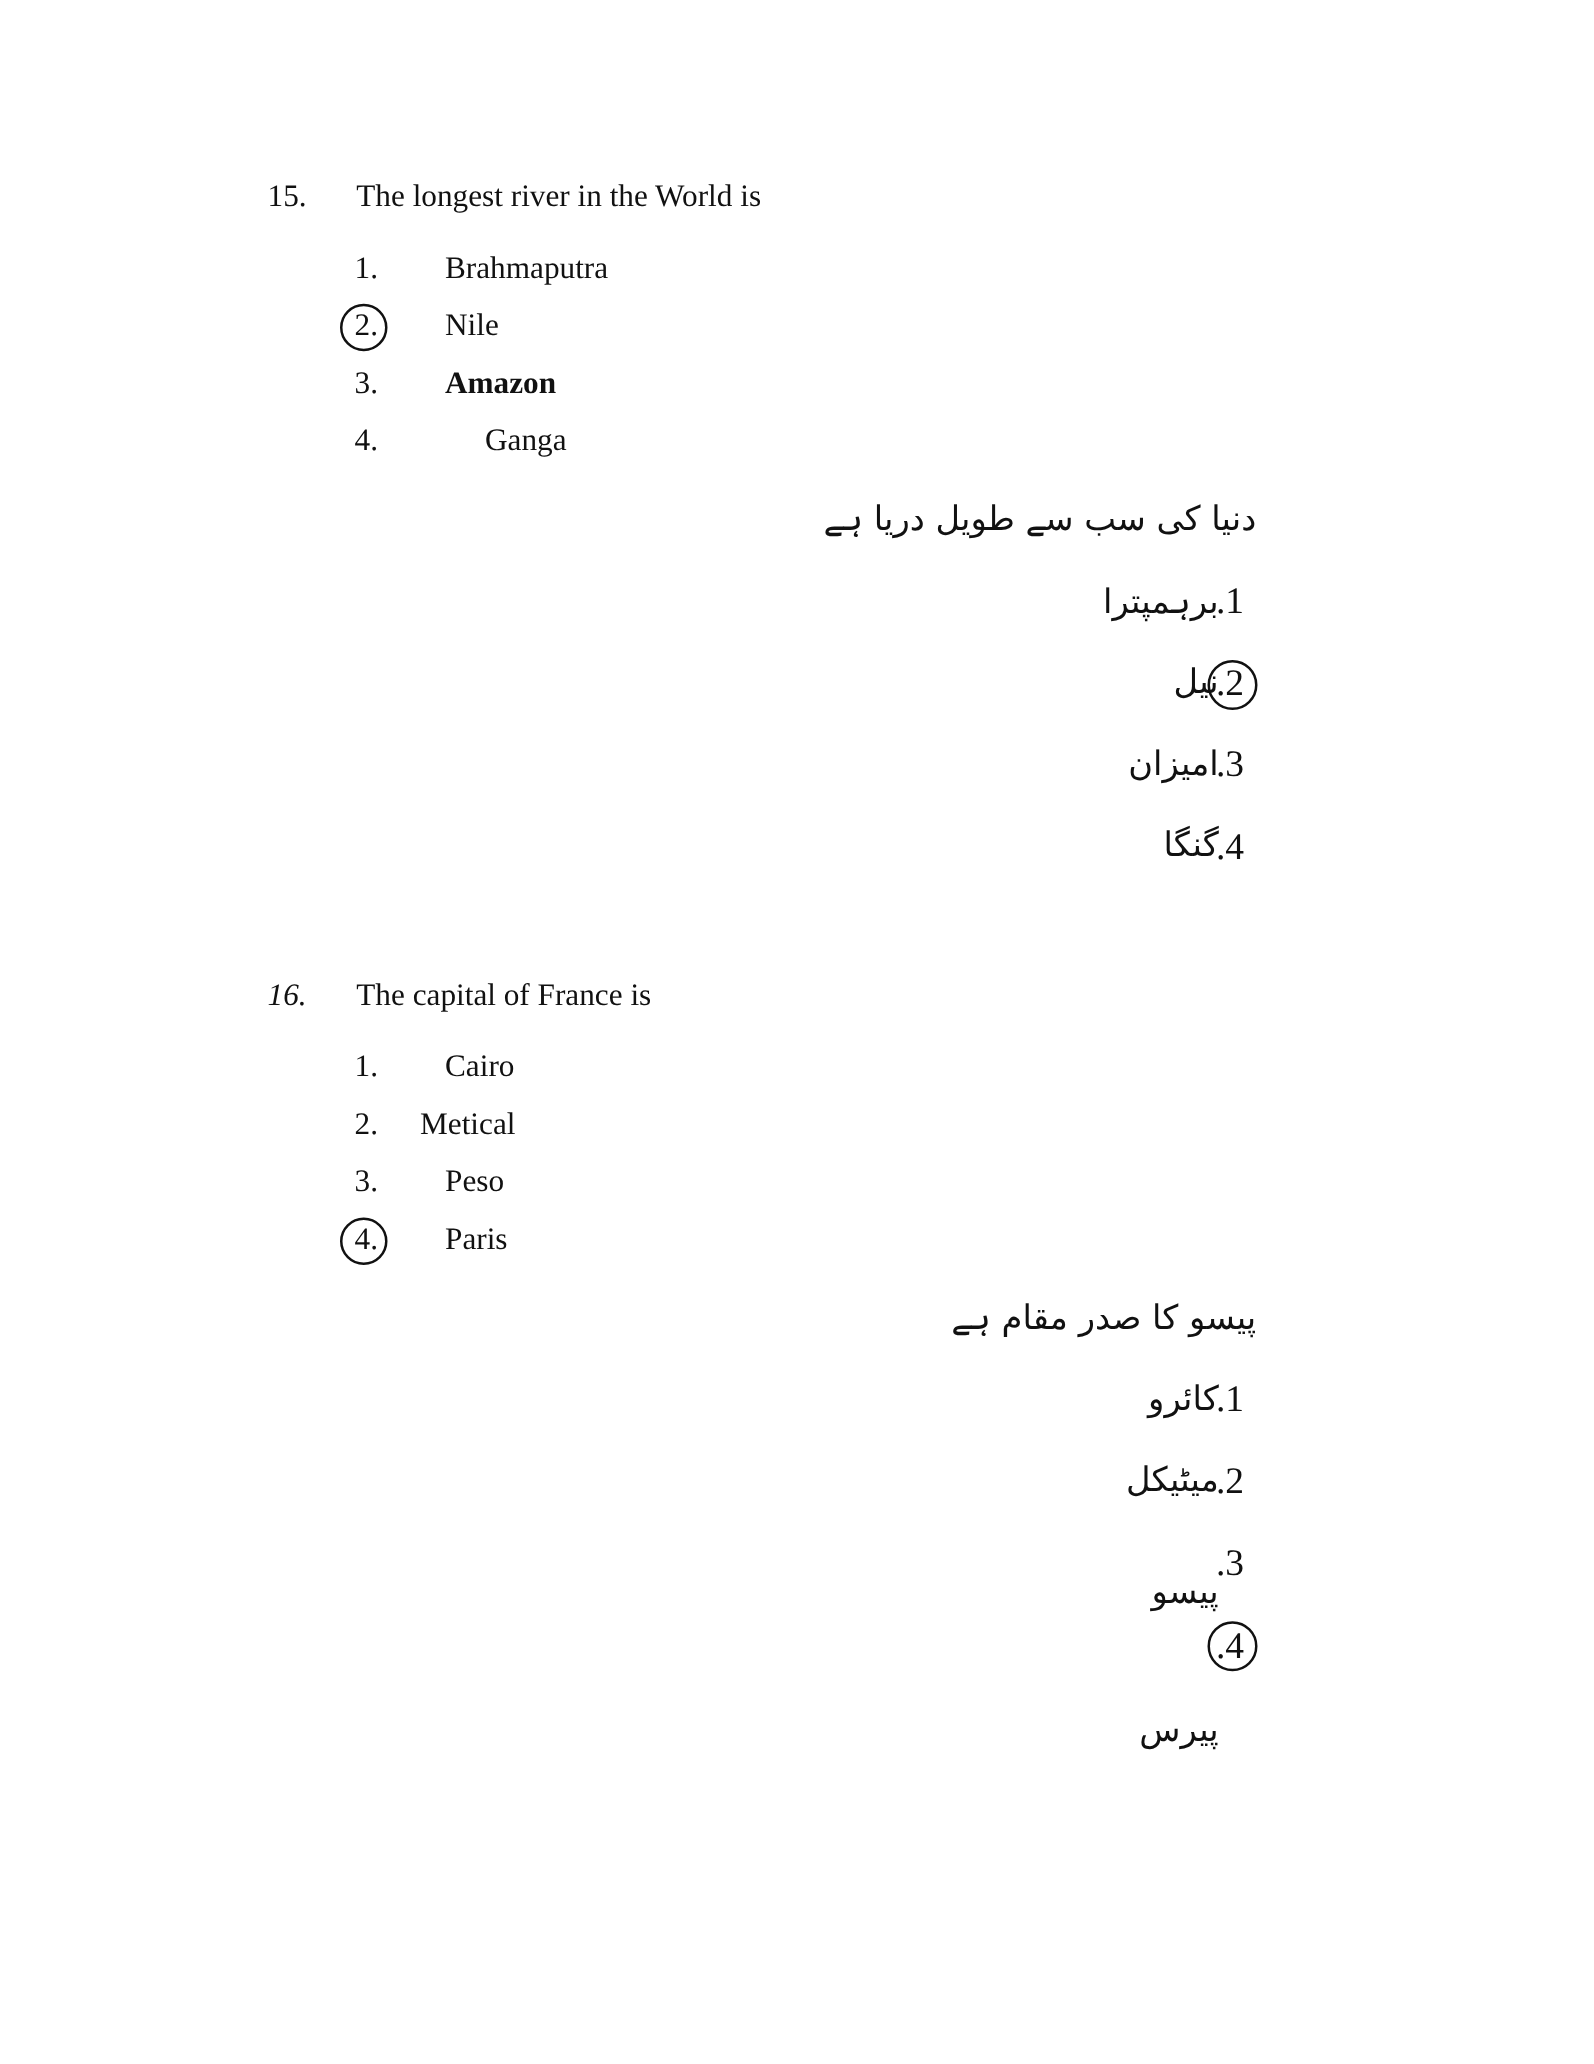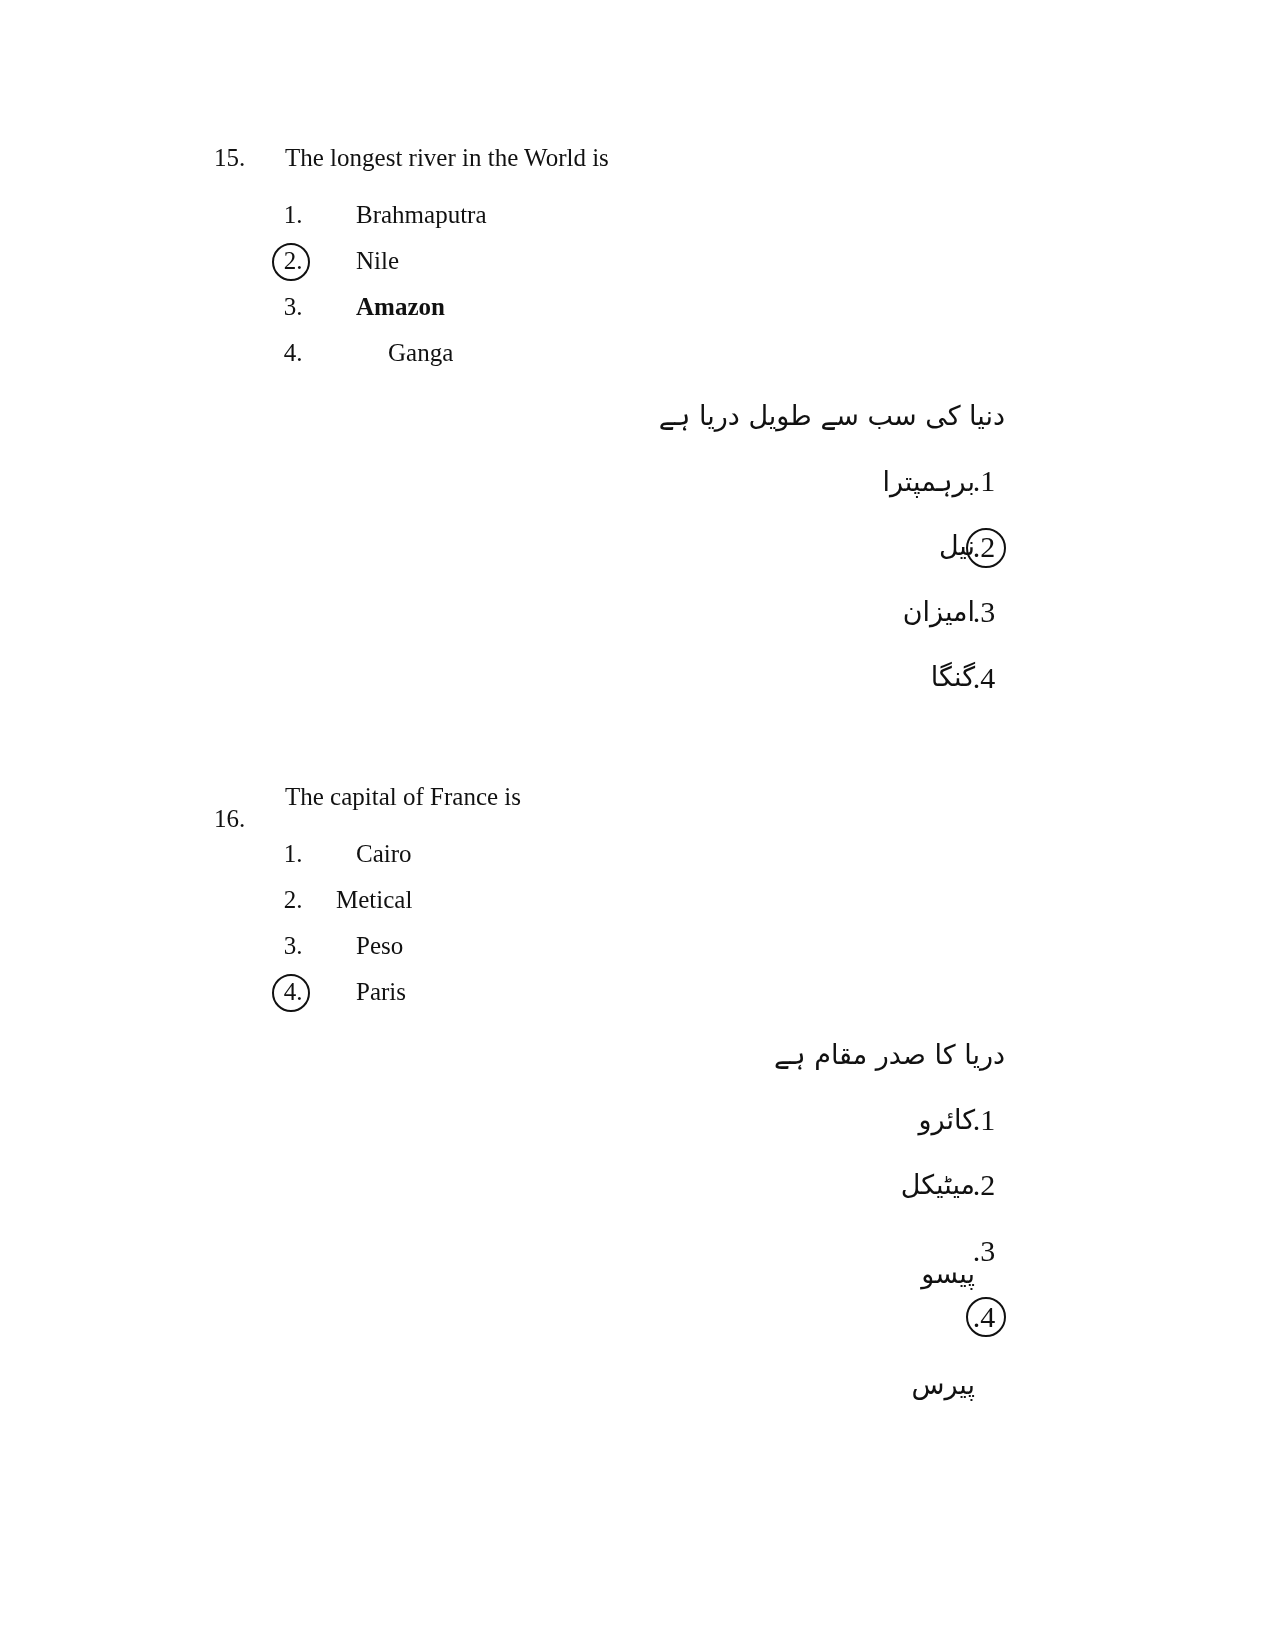--- a/index.html
+++ b/index.html
@@ -60,37 +60,37 @@
     <span class="urdu-text" style="top:526px;">نیل</span>
 
     <span class="urdu-num" style="left:962px; top:594px;">.3</span>
     <span class="urdu-text" style="top:592px;">امیزان</span>
 
     <span class="urdu-num" style="left:962px; top:660px;">.4</span>
     <span class="urdu-text" style="top:657px;">گنگا</span>
   </div>
 
   <div>
-    <span class="qnum" style="left:214px; top:804px;">16.</span>
+    <span class="qnum" style="left:214px; top:782px;font-style:italic;">16.</span>
     <span class="qtext" style="left:285px; top:782px;">The capital of France is</span>
 
     <span class="opt-num" style="left:273px; top:839px;">1.</span>
     <span class="opt-text" style="left:356px; top:839px;">Cairo</span>
 
     <span class="opt-num" style="left:273px; top:885px;">2.</span>
     <span class="opt-text" style="left:336px; top:885px;">Metical</span>
 
     <span class="opt-num" style="left:273px; top:931px;">3.</span>
     <span class="opt-text" style="left:356px; top:931px;">Peso</span>
 
     <div class="circle" style="left:272px; top:974px;"></div>
     <span class="opt-num" style="left:273px; top:977px;">4.</span>
     <span class="opt-text" style="left:356px; top:977px;">Paris</span>
 
-    <span class="urdu-q" style="top:1035px;">دریا کا صدر مقام ہے</span>
+    <span class="urdu-q" style="top:1035px;">پیسو کا صدر مقام ہے</span>
 
     <span class="urdu-num" style="left:962px; top:1102px;">.1</span>
     <span class="urdu-text" style="top:1100px;">کائرو</span>
 
     <span class="urdu-num" style="left:962px; top:1167px;">.2</span>
     <span class="urdu-text" style="top:1165px;text-align:right;">میٹیکل</span>
 
     <span class="urdu-num" style="left:962px; top:1233px;">.3</span>
     <span class="urdu-text" style="top:1231px;margin-top:23px;">پیسو</span>
 

